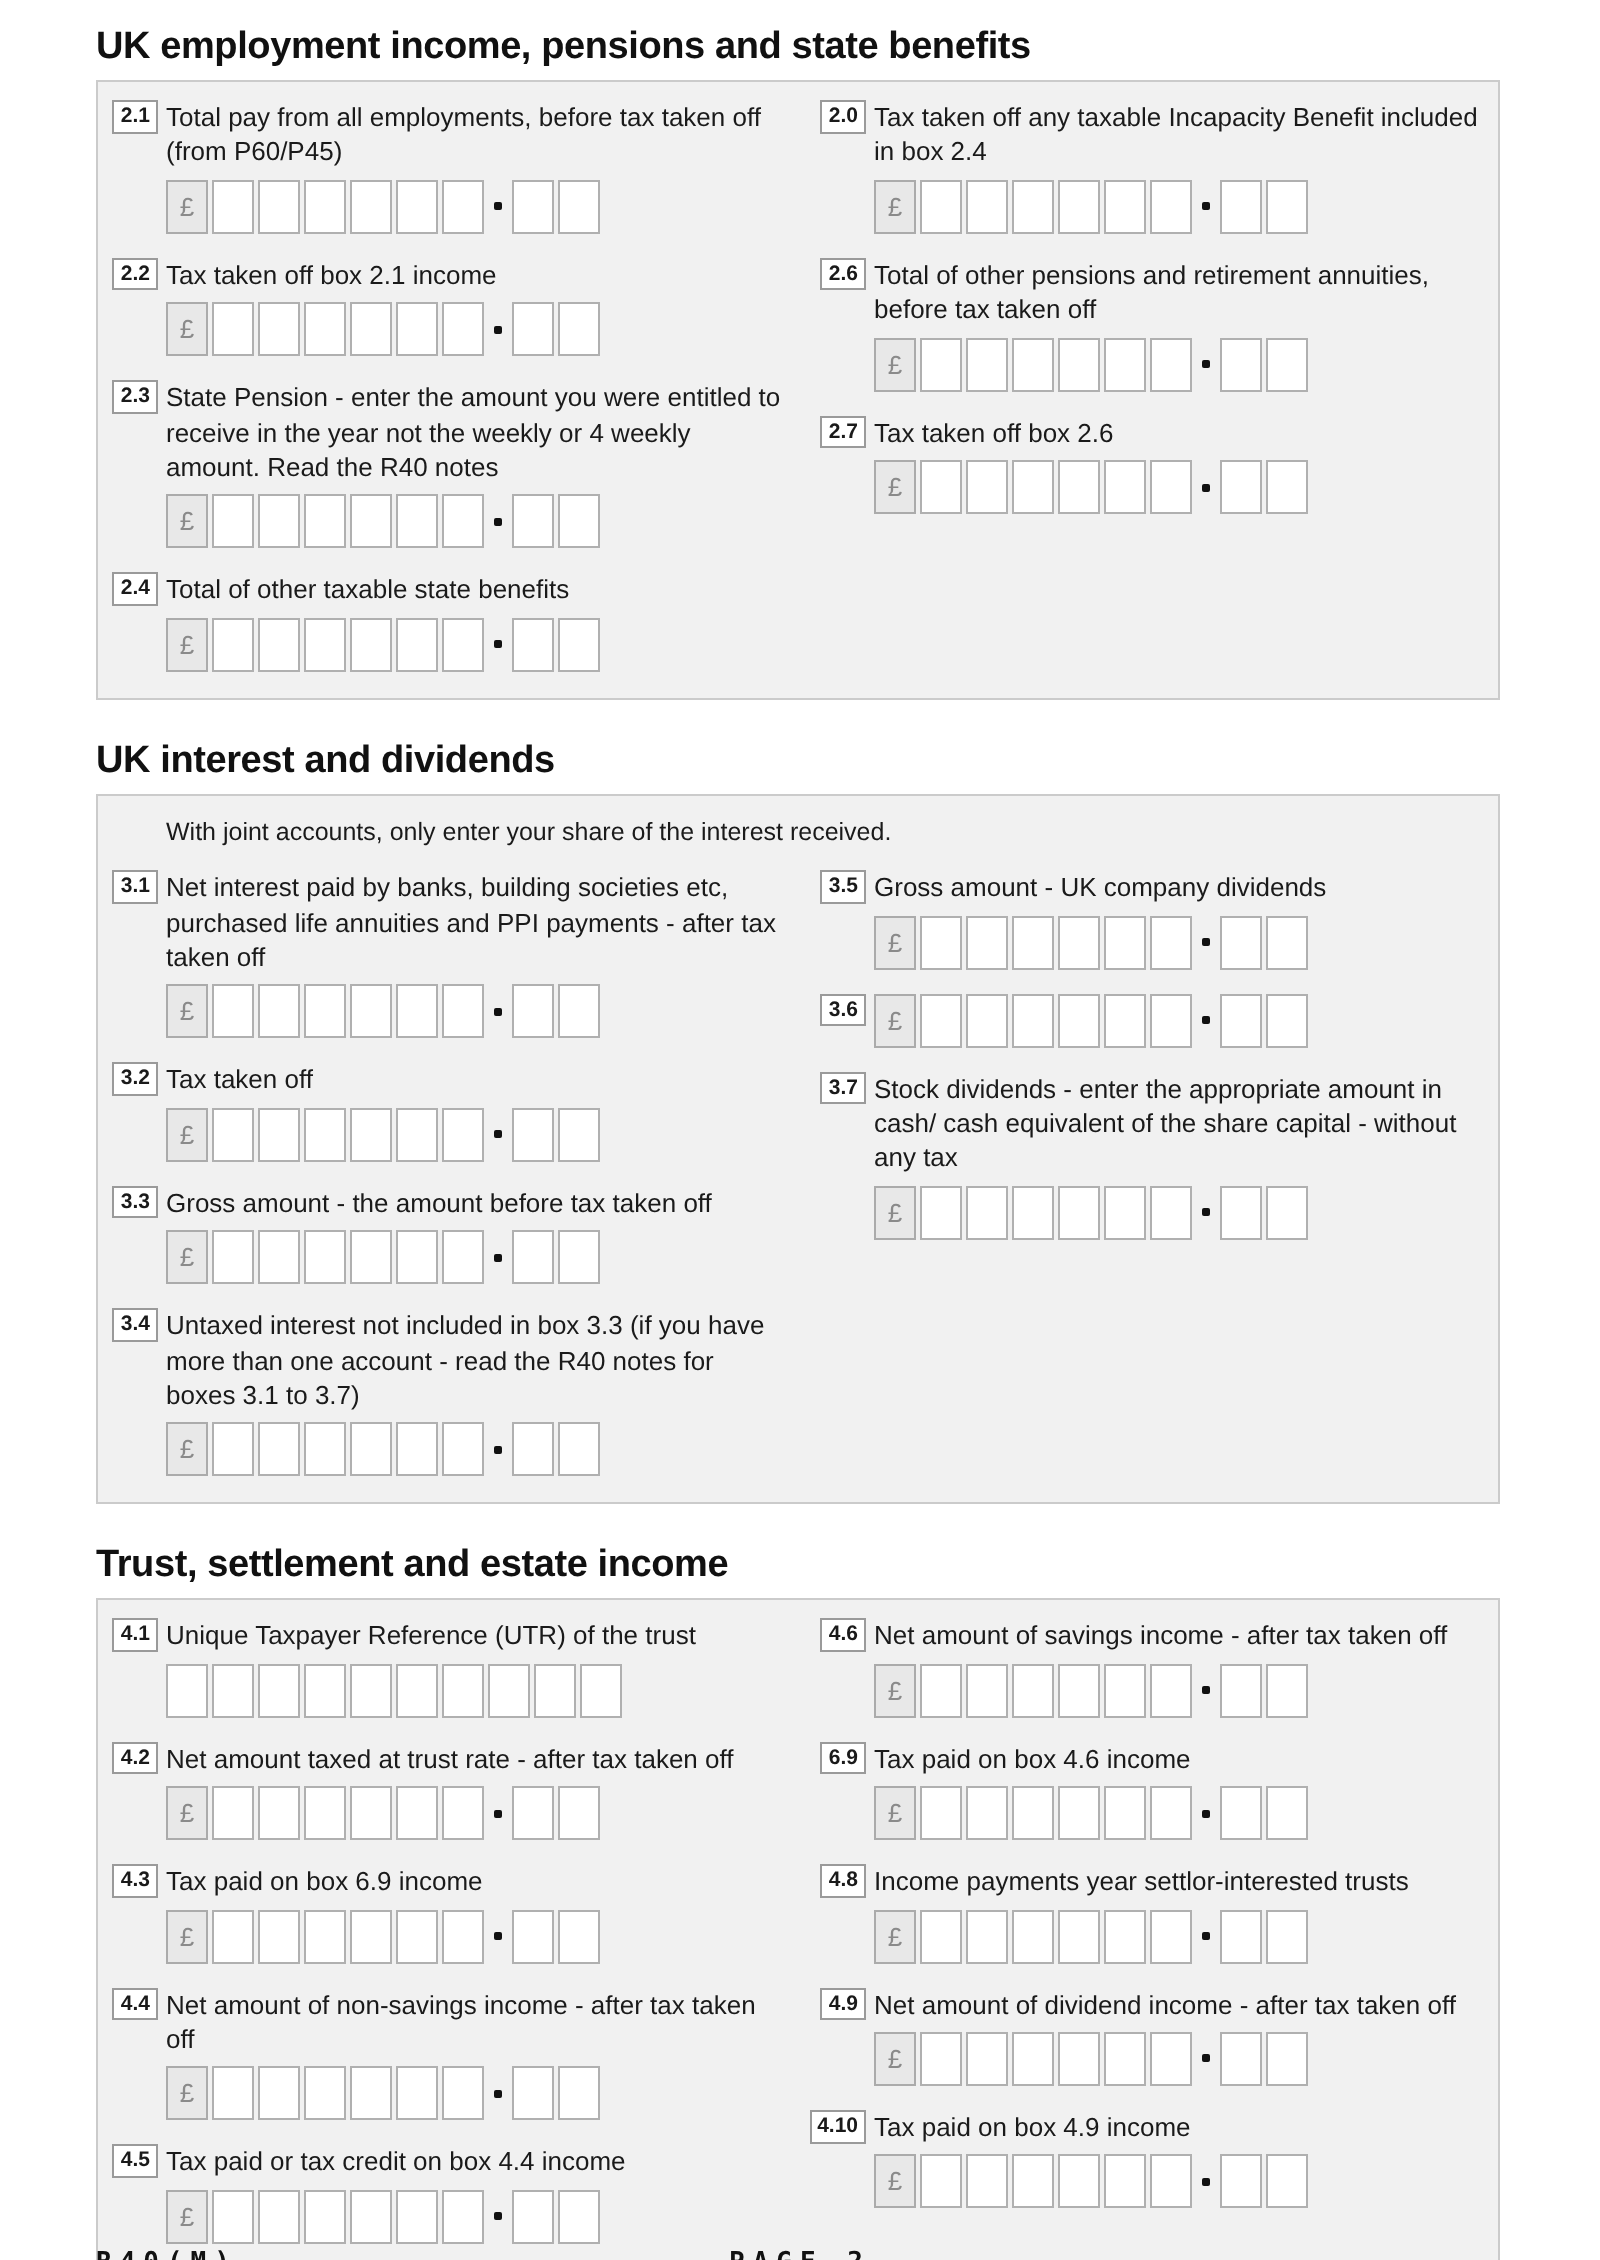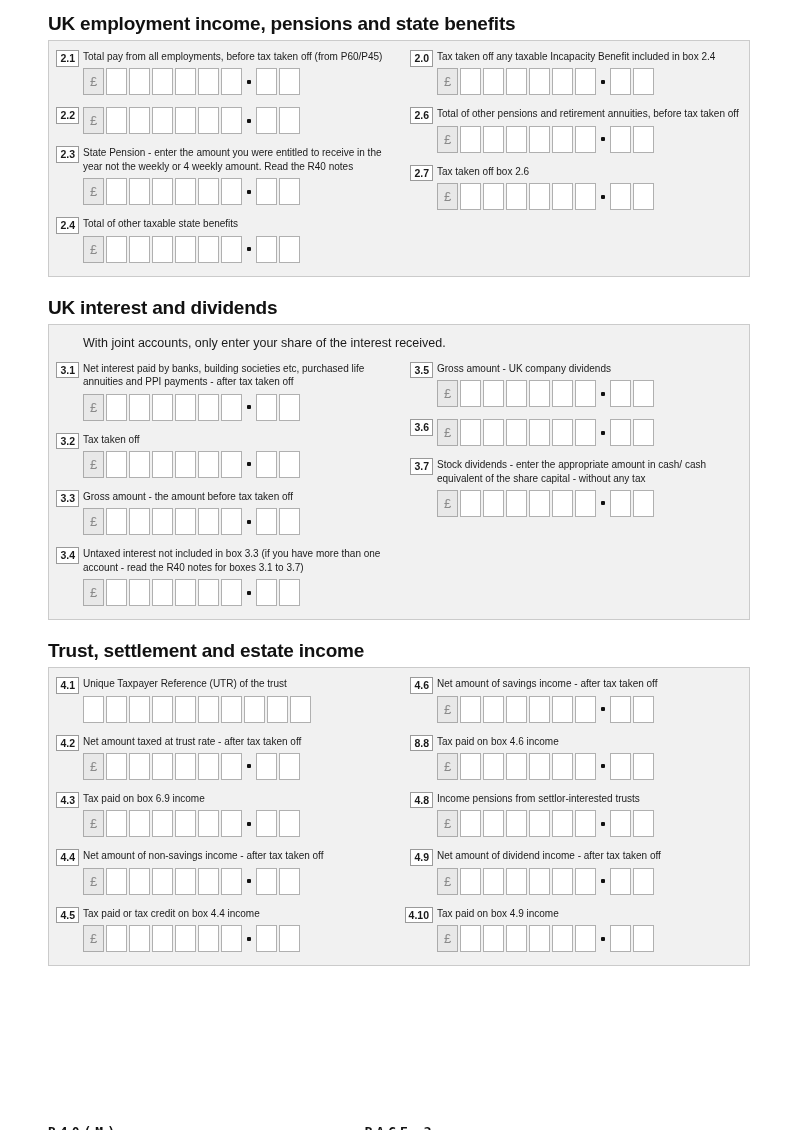--- a/index.html
+++ b/index.html
@@ -28,21 +28,21 @@
     min-width:24px;width:24px;margin-right:4px;
     display:flex;justify-content:flex-end;align-items:flex-start;
   }
   .chip{
     background:#fff;border:1px solid #9a9a9a;color:#1a1a1a;
     font-size:10.5px;font-weight:bold;line-height:1.1;
     padding:2px 3px 1px 3px;white-space:nowrap;
   }
   .fcontent{flex:1;min-width:0;}
   .flabel{
-    font-size:10px;line-height:1.34;max-width:312px;
+    font-size:13px;line-height:1.34;max-width:312px;
     margin:0 0 5px 0;color:#1a1a1a;
   }
   .cells{display:flex;align-items:center;height:27px;}
   .cell{
     width:19px;height:25px;background:#fff;
     border:1px solid #b0b0b0;margin-right:2px;flex:none;
   }
   .cell.currency{
     background:#e8e8e8;border-color:#ababab;color:#8a8a8a;
     display:flex;align-items:center;justify-content:center;
@@ -88,20 +88,21 @@
                     <div class="cell"></div>
                     <div class="cell"></div>
                   </div>
                 </div>
               </div>
               <div class="field">
                 <div class="chip-slot">
                   <span class="chip">2.2</span>
                 </div>
                 <div class="fcontent">
+                  <div class="flabel">Tax taken off box 2.1 income</div>
                   <div class="cells">
                     <div class="cell currency">£</div>
                     <div class="cell"></div>
                     <div class="cell"></div>
                     <div class="cell"></div>
                     <div class="cell"></div>
                     <div class="cell"></div>
                     <div class="cell"></div>
                     <div class="dot"></div>
                     <div class="cell"></div>
@@ -488,21 +489,21 @@
                     <div class="cell"></div>
                     <div class="cell"></div>
                     <div class="dot"></div>
                     <div class="cell"></div>
                     <div class="cell"></div>
                   </div>
                 </div>
               </div>
               <div class="field">
                 <div class="chip-slot">
-                  <span class="chip">8.8</span>
+                  <span class="chip">6.9</span>
                 </div>
                 <div class="fcontent">
                   <div class="flabel">Tax paid on box 4.6 income</div>
                   <div class="cells">
                     <div class="cell currency">£</div>
                     <div class="cell"></div>
                     <div class="cell"></div>
                     <div class="cell"></div>
                     <div class="cell"></div>
                     <div class="cell"></div>
@@ -511,21 +512,21 @@
                     <div class="cell"></div>
                     <div class="cell"></div>
                   </div>
                 </div>
               </div>
               <div class="field">
                 <div class="chip-slot">
                   <span class="chip">4.8</span>
                 </div>
                 <div class="fcontent">
-                  <div class="flabel">Income pensions from settlor-interested trusts</div>
+                  <div class="flabel">Income payments year settlor-interested trusts</div>
                   <div class="cells">
                     <div class="cell currency">£</div>
                     <div class="cell"></div>
                     <div class="cell"></div>
                     <div class="cell"></div>
                     <div class="cell"></div>
                     <div class="cell"></div>
                     <div class="cell"></div>
                     <div class="dot"></div>
                     <div class="cell"></div>

